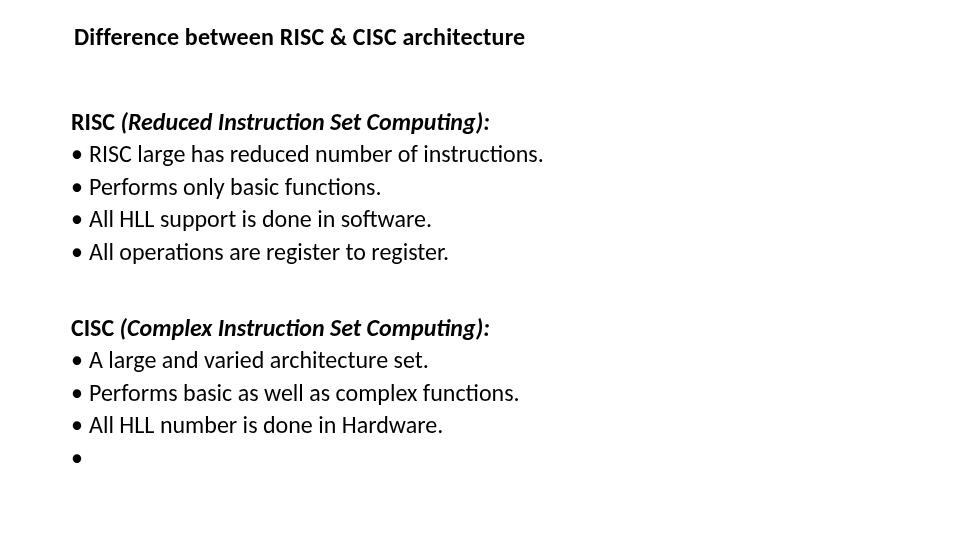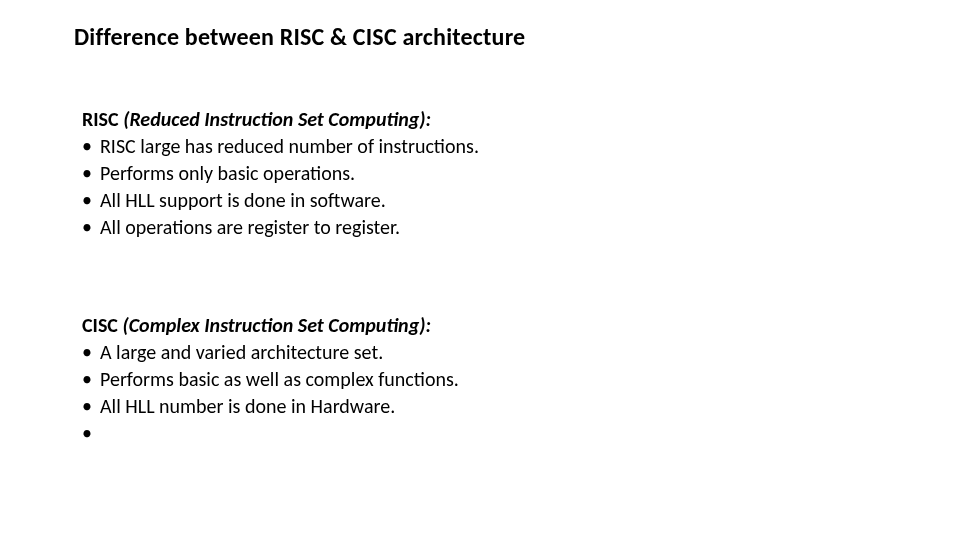--- a/index.html
+++ b/index.html
@@ -20,22 +20,22 @@
   .title {
     position: absolute;
     left: 74px;
     top: 22px;
     font-size: 24px;
     font-weight: 700;
     letter-spacing: 0.2px;
   }
   .block {
     position: absolute;
-    left: 82px;
-    font-size: 20px;
+    left: 71px;
+    font-size: 24px;
     line-height: 1.35;
   }
   .block.risc { top: 106px; }
   .block.cisc { top: 312px; }
   .heading {
     font-weight: 700;
   }
   .heading .paren { font-style: italic; }
   .bullets {
     margin: 0;
@@ -62,21 +62,21 @@
       <span>RISC</span>
       <span class="paren">(Reduced Instruction Set Computing):</span>
     </div>
     <ul class="bullets">
       <li>
           <span class="dot">•</span>
           <span>RISC large has reduced number of instructions.</span>
         </li>
       <li>
           <span class="dot">•</span>
-          <span>Performs only basic operations.</span>
+          <span>Performs only basic functions.</span>
         </li>
       <li>
           <span class="dot">•</span>
           <span>All HLL support is done in software.</span>
         </li>
       <li>
           <span class="dot">•</span>
           <span>All operations are register to register.</span>
         </li>
     </ul>

